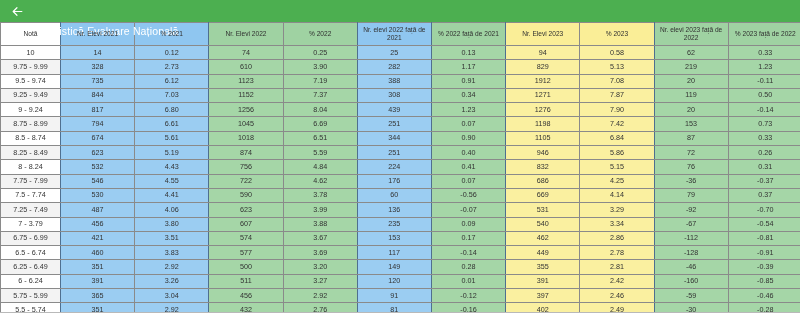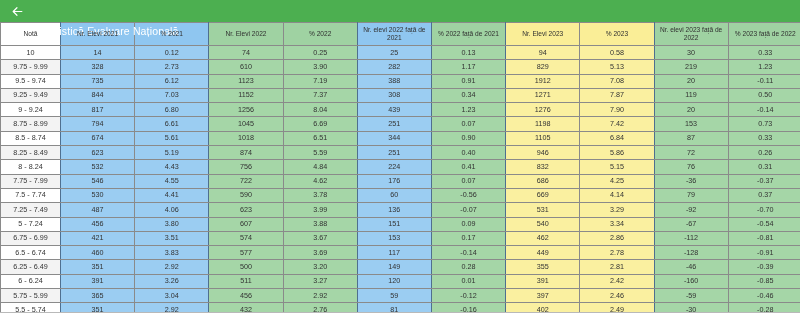--- a/index.html
+++ b/index.html
@@ -132,21 +132,21 @@
         <tr>
           <td class="g-none sep-r">10</td>
           <td class="g-blue sep-l">14</td>
           <td class="g-blue sep-r">0.12</td>
           <td class="g-green sep-l">74</td>
           <td class="g-green sep-r">0.25</td>
           <td class="g-blue sep-l sep-r">25</td>
           <td class="g-green sep-l sep-r">0.13</td>
           <td class="g-yellow sep-l">94</td>
           <td class="g-yellow sep-r">0.58</td>
-          <td class="g-green sep-l">30</td>
+          <td class="g-green sep-l">62</td>
           <td class="g-green sep-r">0.33</td>
         </tr>
         <tr>
           <td class="g-none sep-r alt">9.75 - 9.99</td>
           <td class="g-blue sep-l">328</td>
           <td class="g-blue sep-r">2.73</td>
           <td class="g-green sep-l">610</td>
           <td class="g-green sep-r">3.90</td>
           <td class="g-blue sep-l sep-r">282</td>
           <td class="g-green sep-l sep-r">1.17</td>
@@ -279,26 +279,26 @@
           <td class="g-green sep-l">623</td>
           <td class="g-green sep-r">3.99</td>
           <td class="g-blue sep-l sep-r">136</td>
           <td class="g-green sep-l sep-r">-0.07</td>
           <td class="g-yellow sep-l">531</td>
           <td class="g-yellow sep-r">3.29</td>
           <td class="g-green sep-l">-92</td>
           <td class="g-green sep-r">-0.70</td>
         </tr>
         <tr>
-          <td class="g-none sep-r">5 - 7.24</td>
+          <td class="g-none sep-r">7 - 3.79</td>
           <td class="g-blue sep-l">456</td>
           <td class="g-blue sep-r">3.80</td>
           <td class="g-green sep-l">607</td>
           <td class="g-green sep-r">3.88</td>
-          <td class="g-blue sep-l sep-r">151</td>
+          <td class="g-blue sep-l sep-r">235</td>
           <td class="g-green sep-l sep-r">0.09</td>
           <td class="g-yellow sep-l">540</td>
           <td class="g-yellow sep-r">3.34</td>
           <td class="g-green sep-l">-67</td>
           <td class="g-green sep-r">-0.54</td>
         </tr>
         <tr>
           <td class="g-none sep-r alt">6.75 - 6.99</td>
           <td class="g-blue sep-l">421</td>
           <td class="g-blue sep-r">3.51</td>
@@ -349,21 +349,21 @@
           <td class="g-yellow sep-r">2.42</td>
           <td class="g-green sep-l">-160</td>
           <td class="g-green sep-r">-0.85</td>
         </tr>
         <tr>
           <td class="g-none sep-r alt">5.75 - 5.99</td>
           <td class="g-blue sep-l">365</td>
           <td class="g-blue sep-r">3.04</td>
           <td class="g-green sep-l">456</td>
           <td class="g-green sep-r">2.92</td>
-          <td class="g-blue sep-l sep-r">59</td>
+          <td class="g-blue sep-l sep-r">91</td>
           <td class="g-green sep-l sep-r">-0.12</td>
           <td class="g-yellow sep-l">397</td>
           <td class="g-yellow sep-r">2.46</td>
           <td class="g-green sep-l">-59</td>
           <td class="g-green sep-r">-0.46</td>
         </tr>
         <tr>
           <td class="g-none sep-r">5.5 - 5.74</td>
           <td class="g-blue sep-l">351</td>
           <td class="g-blue sep-r">2.92</td>

